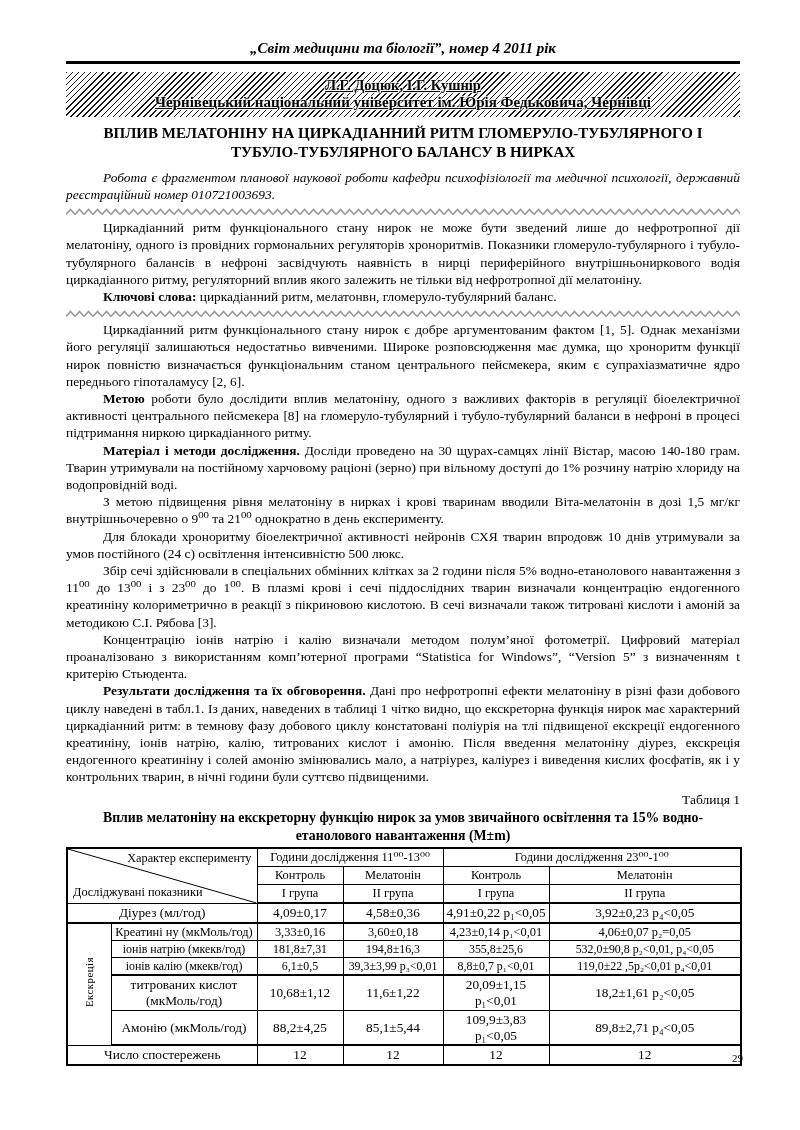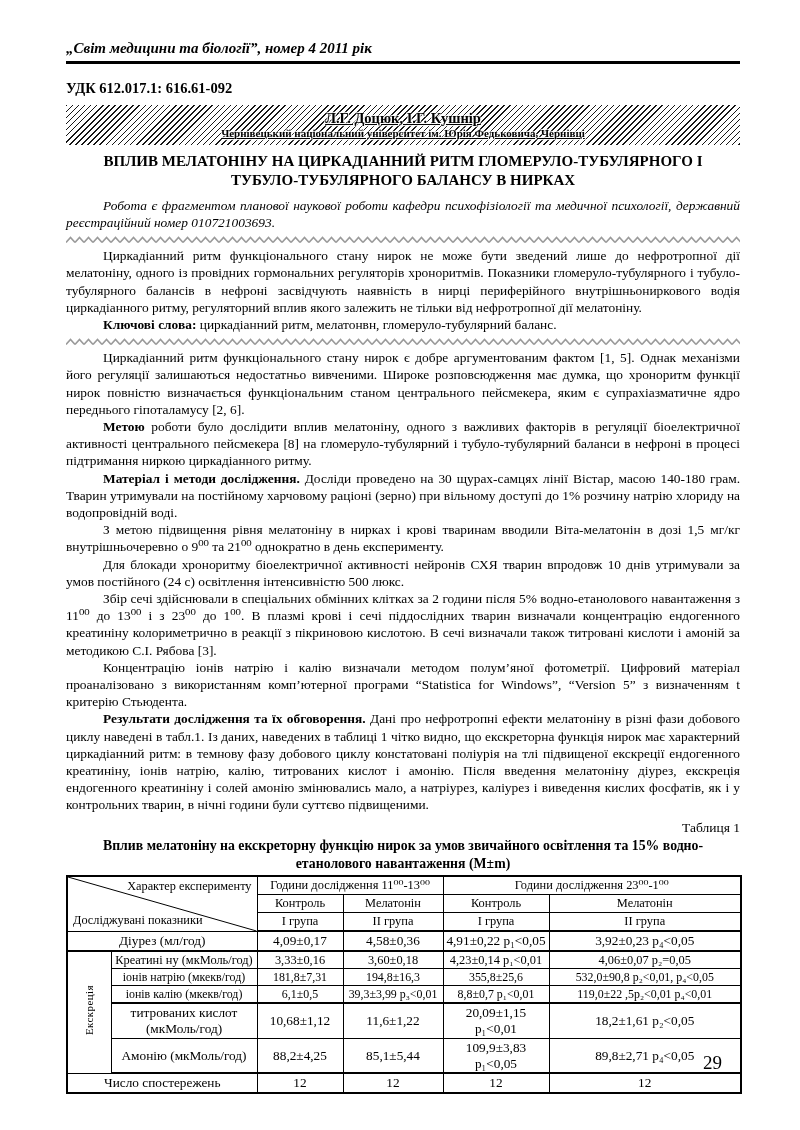--- a/index.html
+++ b/index.html
@@ -1,66 +1,65 @@
 <!DOCTYPE html>
 <html><head>
 <meta charset="utf-8">
 <style>
   html,body{margin:0;padding:0;background:#ffffff;}
   .page{
     position:relative;width:800px;height:1130px;background:#fff;color:#000;
     font-family:"Liberation Serif","DejaVu Serif",serif;overflow:hidden;
   }
   .content{position:absolute;left:66px;top:0;width:674px;}
-  .journal-line{padding-top:40px;text-align:left;font-weight:bold;font-style:italic;font-size:15px;}
+  .journal-line{padding-top:40px;text-align:center;font-weight:bold;font-style:italic;font-size:15px;}
   .head-rule{height:3px;background:#000;margin-top:4px;}
   .udc{margin-top:16px;font-weight:bold;font-size:14.5px;}
   .hatch{
     margin-top:8px;padding:5px 0 6px;text-align:center;
     background:repeating-linear-gradient(135deg,#161616 0px,#161616 1.1px,#ffffff 1.1px,#ffffff 4.3px);
   }
   .hatch .authors,.hatch .affil{
     font-weight:bold;
     text-shadow:0 0 2px #fff,0 0 3px #fff,1px 1px 0 rgba(255,255,255,.75),-1px -1px 0 rgba(255,255,255,.75);
     text-decoration:underline;
   }
   .hatch .authors{font-size:14.5px;}
-  .hatch .affil{font-size:11px;}
+  .hatch .affil{font-size:15px;}
   .article-title{margin:7px auto 0;max-width:652px;text-align:center;font-weight:bold;font-size:15px;line-height:1.26;}
   .txt{font-size:13.4px;line-height:17.2px;text-align:justify;}
   .para{text-indent:37px;}
   .note{margin-top:7px;font-style:italic;}
   .zz{display:block;margin:5px 0 3px;}
   .kw-label{font-weight:bold;}
   .lead{font-weight:bold;}
   .tbl-caption{margin-top:6px;text-align:right;font-size:13.5px;}
   .tbl-title{margin:1px auto 2px;max-width:648px;text-align:center;font-weight:bold;font-size:13.8px;line-height:1.3;}
   table.t1{border-collapse:collapse;border:2px solid #000;width:674px;table-layout:fixed;font-size:12.4px;}
   table.t1 td{border:1px solid #000;text-align:center;vertical-align:middle;padding:1px 2px;line-height:1.18;overflow:hidden;}
   tr.hb td{border-bottom:2px solid #000;}
   td.bb{border-bottom:2px solid #000 !important;}
   tr.sm td{font-size:11.9px;margin-left:24px;}
   tr.bg td{font-size:13.3px;}
   td.vcell span{display:inline-block;writing-mode:vertical-rl;transform:rotate(180deg);font-size:11px;letter-spacing:.4px;}
   td.diag{position:relative;padding:0;}
   td.diag .dline{position:absolute;left:0;top:0;width:100%;height:100%;}
   td.diag .dtop{position:absolute;top:2px;right:5px;font-size:12.3px;}
   td.diag .dbot{position:absolute;bottom:3px;left:5px;font-size:12.3px;}
-  .pagenum{position:absolute;right:78px;top:1052px;font-size:19px;}
+  .pagenum{position:absolute;right:57px;top:1052px;font-size:11px;}
 </style>
 </head>
 <body>
 
 <div class="page">
   <div class="content">
 
     <div class="journal-line">„Світ медицини та біології”, номер 4 2011 рік</div>
     <div class="head-rule"></div>
 
-    <div class="udc">УДК 612.017.1: 616.61-092</div>
 
     <div class="hatch">
       <div class="authors">Л.Г. Доцюк, І.Г. Кушнір</div>
       <div class="affil">Чернівецький національний університет ім. Юрія Федьковича, Чернівці</div>
     </div>
 
     <div class="article-title">ВПЛИВ МЕЛАТОНІНУ НА ЦИРКАДІАННИЙ РИТМ ГЛОМЕРУЛО-ТУБУЛЯРНОГО І ТУБУЛО-ТУБУЛЯРНОГО БАЛАНСУ В НИРКАХ</div>
 
     <div class="txt para note">Робота є фрагментом планової наукової роботи кафедри психофізіології та медичної психології, державний реєстраційний номер 010721003693.</div>
 

